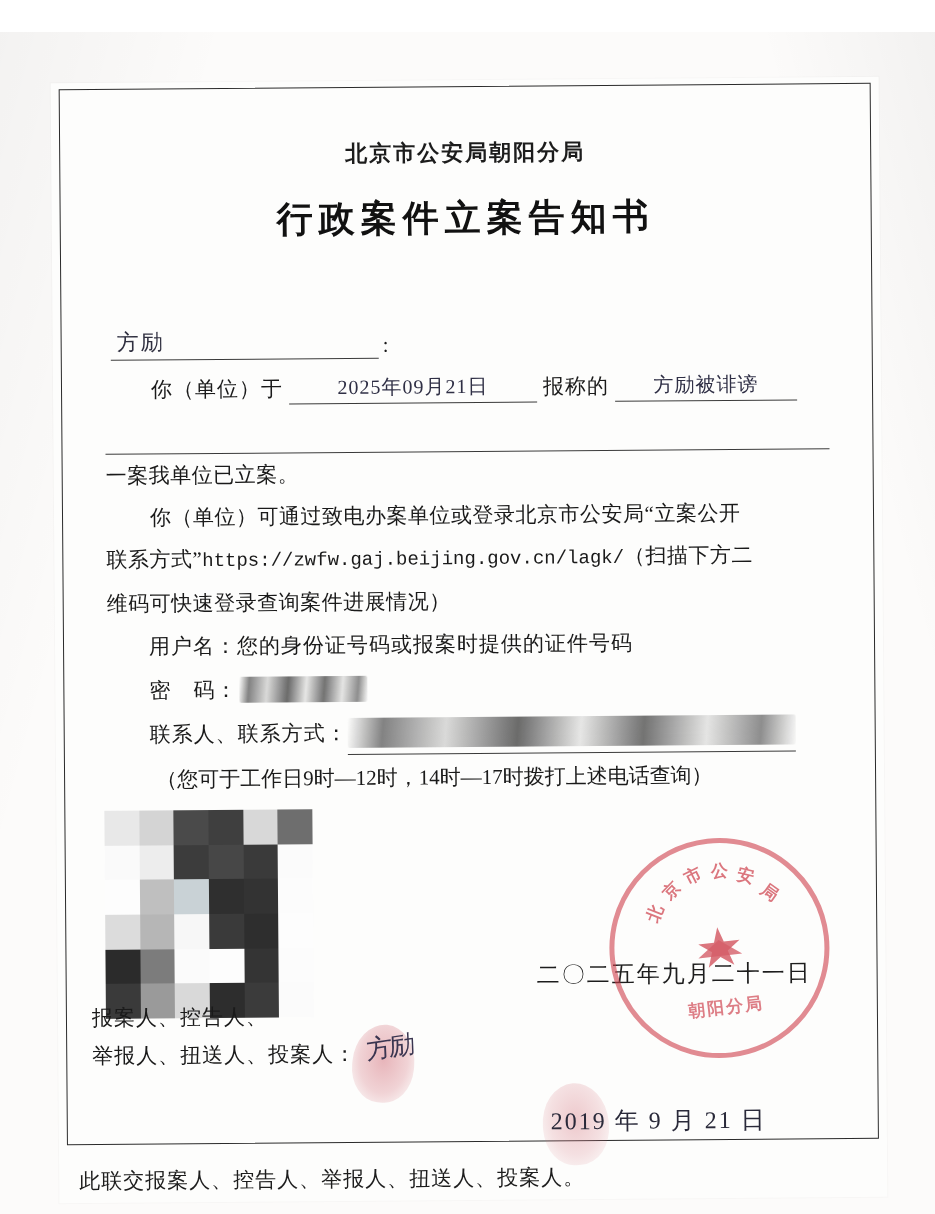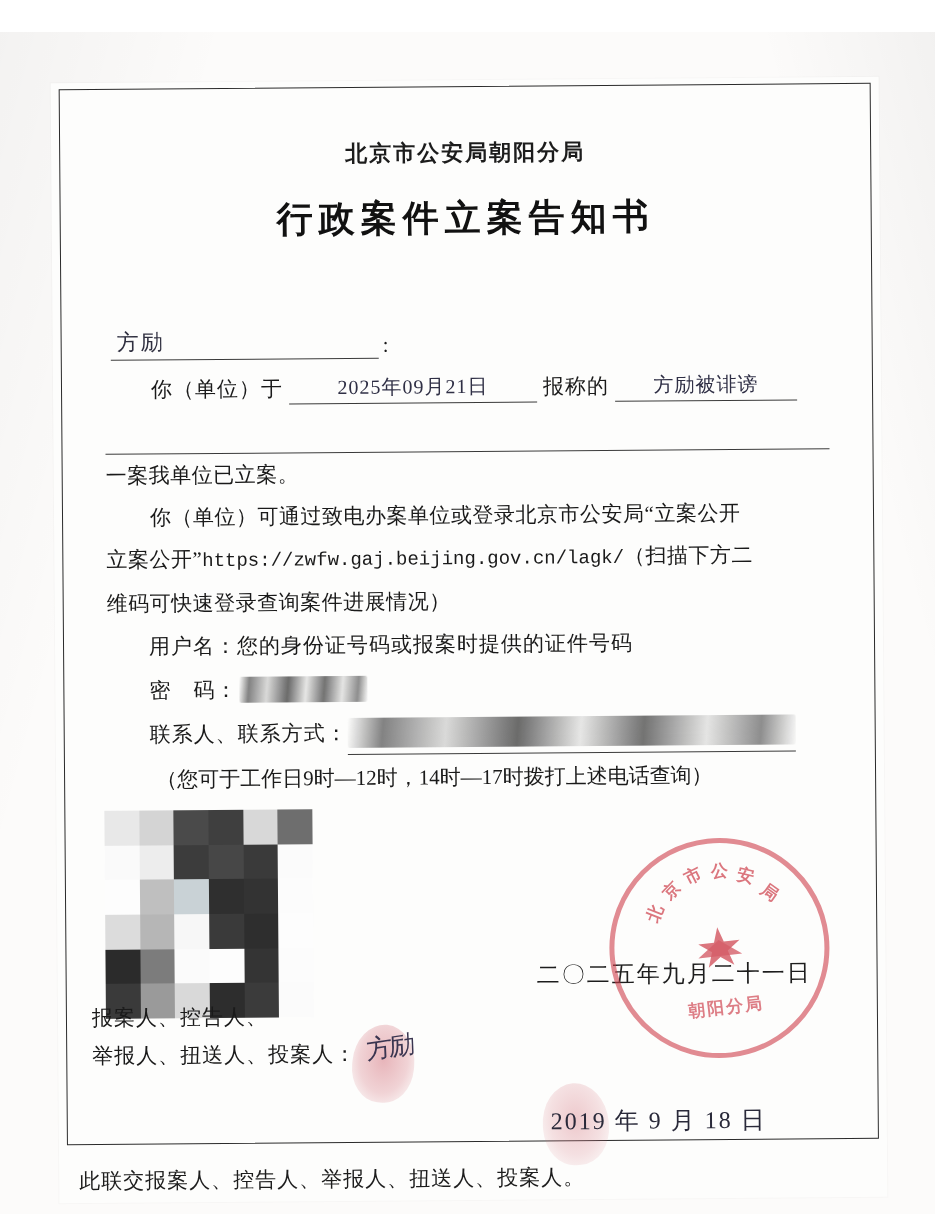--- a/index.html
+++ b/index.html
@@ -382,21 +382,21 @@
           <span class="fill-text">方励被诽谤</span>
         </span>
       </div>
 
       <div class="long-rule"></div>
 
       <p class="body-line">一案我单位已立案。</p>
 
       <p class="body-line indent">你（单位）可通过致电办案单位或登录北京市公安局“立案公开</p>
       <p class="body-line">
-        <span>立案公开”</span><span class="mono">https://zwfw.gaj.beijing.gov.cn/lagk/</span><span>（扫描下方二</span>
+        <span>联系方式”</span><span class="mono">https://zwfw.gaj.beijing.gov.cn/lagk/</span><span>（扫描下方二</span>
       </p>
       <p class="body-line">维码可快速登录查询案件进展情况）</p>
 
       <p class="label-line">
         <span>用户名：</span><span>您的身份证号码或报案时提供的证件号码</span>
       </p>
 
       <p class="label-line">
         <span>密　码：</span><span class="redact pw"></span>
       </p>
@@ -470,19 +470,19 @@
       </div>
     </div>
 
     <div class="thumb2"></div>
 
     <div class="sign-date">
       <span class="hand">2019</span>
       <span>年</span>
       <span class="hand">9</span>
       <span>月</span>
-      <span class="hand">18</span>
+      <span class="hand">21</span>
       <span>日</span>
     </div>
 
     <div class="footer-note">此联交报案人、控告人、举报人、扭送人、投案人。</div>
   </div>
 </div>
 
 </body></html>

